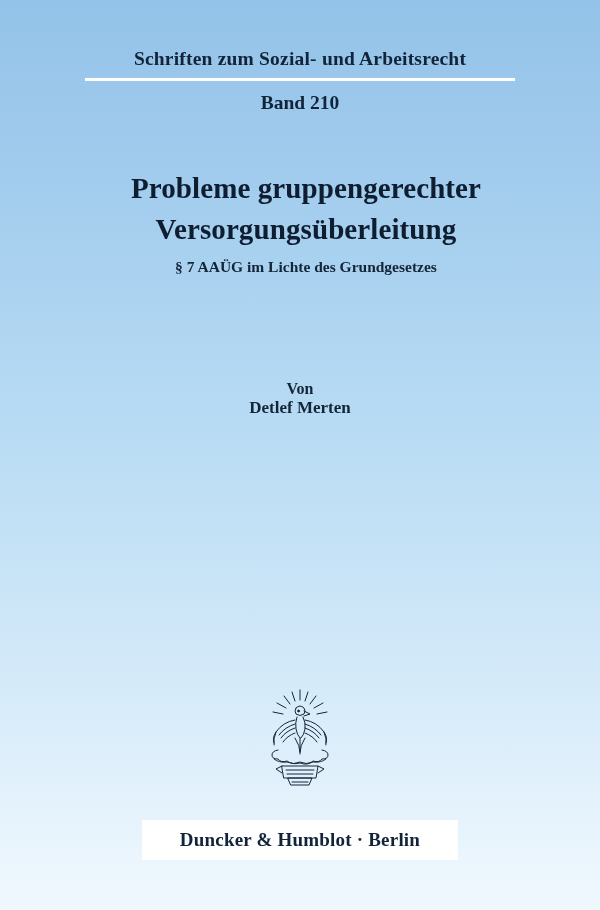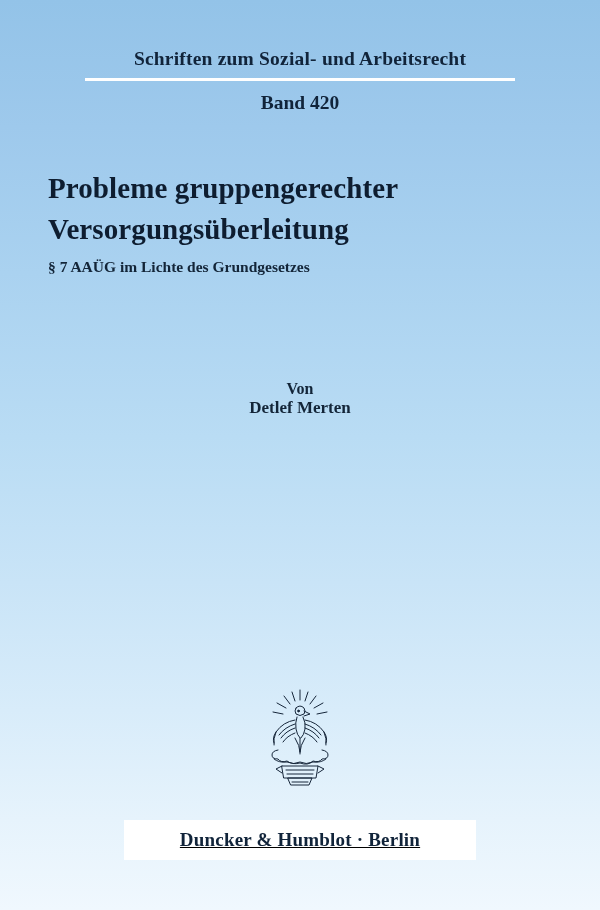--- a/index.html
+++ b/index.html
@@ -55,23 +55,24 @@
   .series-band {
     font-size: 19.5px;
     font-weight: bold;
     color: #11243a;
     margin-top: 11px;
   }
 
   
   .title-block {
     position: absolute;
-    left: 4px;
+    left: 12px;
     right: 0;
     top: 168px;
+    text-align: center;
     padding: 0 44px;
     box-sizing: border-box;
   }
   .main-title {
     font-size: 29px;
     font-weight: bold;
     color: #0e1d30;
     line-height: 1.42;
     letter-spacing: 0.1px;
   }
@@ -111,44 +112,43 @@
     height: 104px;
   }
   .emblem svg { display: block; }
 
   
   .publisher-bar {
     position: absolute;
     left: 50%;
     transform: translateX(-50%);
     top: 820px;
-    width: 352px;
+    width: 316px;
     height: 40px;
     background: #ffffff;
     display: flex;
     align-items: center;
     justify-content: center;
-    text-decoration: underline;
   }
   .publisher-name {
     font-size: 19px;
     font-weight: bold;
     color: #11243a;
     letter-spacing: 0.2px;
   }
 </style>
 </head>
 <body>
 
 <div class="cover">
 
   <div class="series-block">
     <div class="series-title">Schriften zum Sozial- und Arbeitsrecht</div>
     <div class="series-rule"></div>
-    <div class="series-band">Band 420</div>
+    <div class="series-band">Band 210</div>
   </div>
 
   <div class="title-block">
     <div class="main-title">
       <div>Probleme gruppengerechter</div>
       <div>Versorgungsüberleitung</div>
     </div>
     <div class="subtitle">§ 7 AAÜG im Lichte des Grundgesetzes</div>
   </div>
 

